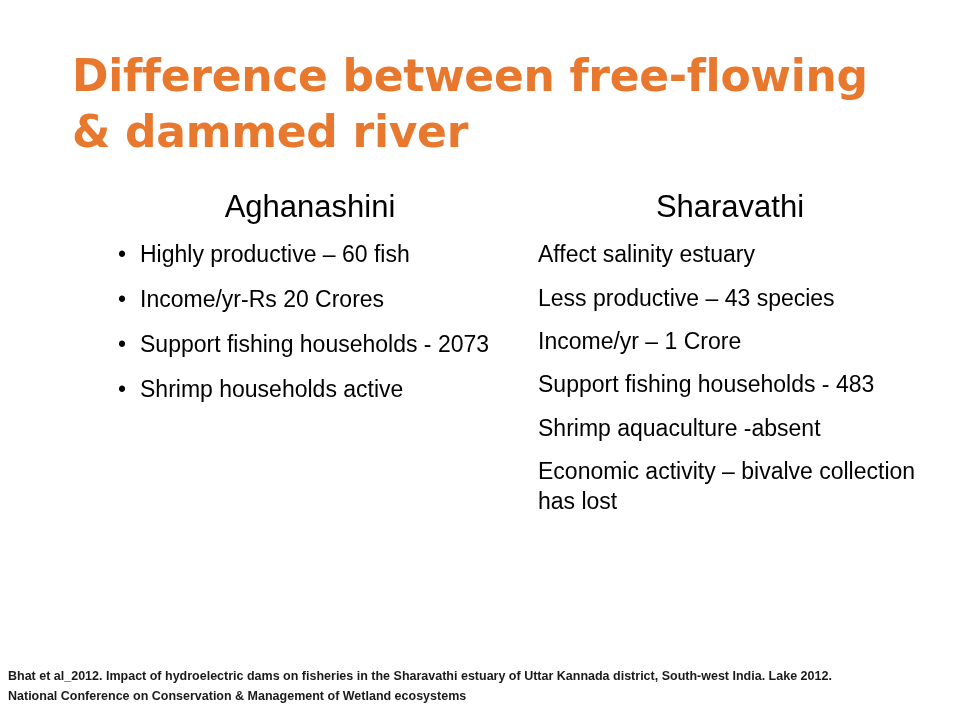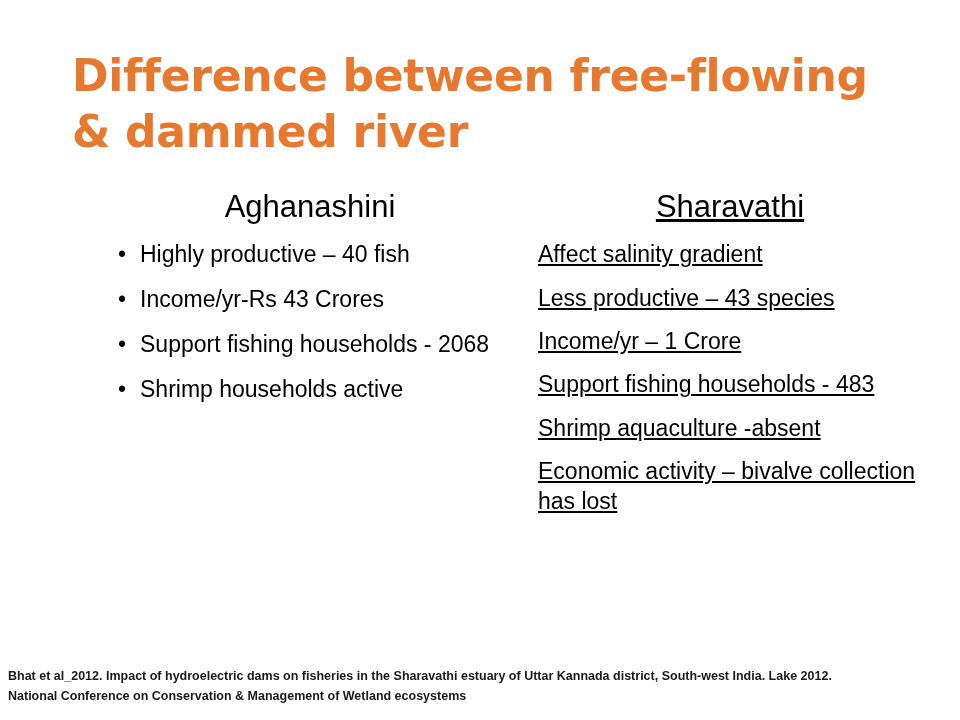--- a/index.html
+++ b/index.html
@@ -46,21 +46,21 @@
     width: 960px;
     height: 420px;
     margin-left: 40px;
   }
 
   .column {
     position: absolute;
     top: 0;
   }
   #column-left  { left: 70px;  width: 400px; }
-  #column-right { left: 490px; width: 400px; text-decoration: underline; }
+  #column-right { left: 490px; width: 400px; }
 
   .column-header {
     font-family: "Liberation Sans", sans-serif;
     font-weight: normal;
     font-size: 31px;
     line-height: 1.1;
     text-align: center;
     color: #000000;
     margin: 0 0 16px 0;
   }
@@ -118,41 +118,41 @@
   <div id="slide-title">Difference between free-flowing
 &amp; dammed river</div>
 
   <div id="body-columns">
 
     <div class="column" id="column-left">
       <div class="column-header">Aghanashini</div>
       <ul class="bullet-list">
         <li class="bullet-item">
           <span class="bullet-dot">•</span>
-          <span>Highly productive – 40 fish</span>
+          <span>Highly productive – 60 fish</span>
         </li>
         <li class="bullet-item">
           <span class="bullet-dot">•</span>
-          <span>Income/yr-Rs 43 Crores</span>
+          <span>Income/yr-Rs 20 Crores</span>
         </li>
         <li class="bullet-item">
           <span class="bullet-dot">•</span>
-          <span>Support fishing households - 2068</span>
+          <span>Support fishing households - 2073</span>
         </li>
         <li class="bullet-item">
           <span class="bullet-dot">•</span>
           <span>Shrimp households active</span>
         </li>
       </ul>
     </div>
 
     <div class="column" id="column-right">
       <div class="column-header">Sharavathi</div>
       <ul class="bullet-list">
-        <li class="plain-item">Affect salinity gradient</li>
+        <li class="plain-item">Affect salinity estuary</li>
         <li class="plain-item">Less productive – 43 species</li>
         <li class="plain-item">Income/yr – 1 Crore</li>
         <li class="plain-item">Support fishing households - 483</li>
         <li class="plain-item">Shrimp aquaculture -absent</li>
         <li class="plain-item">Economic activity – bivalve collection has lost</li>
       </ul>
     </div>
 
   </div>
 

